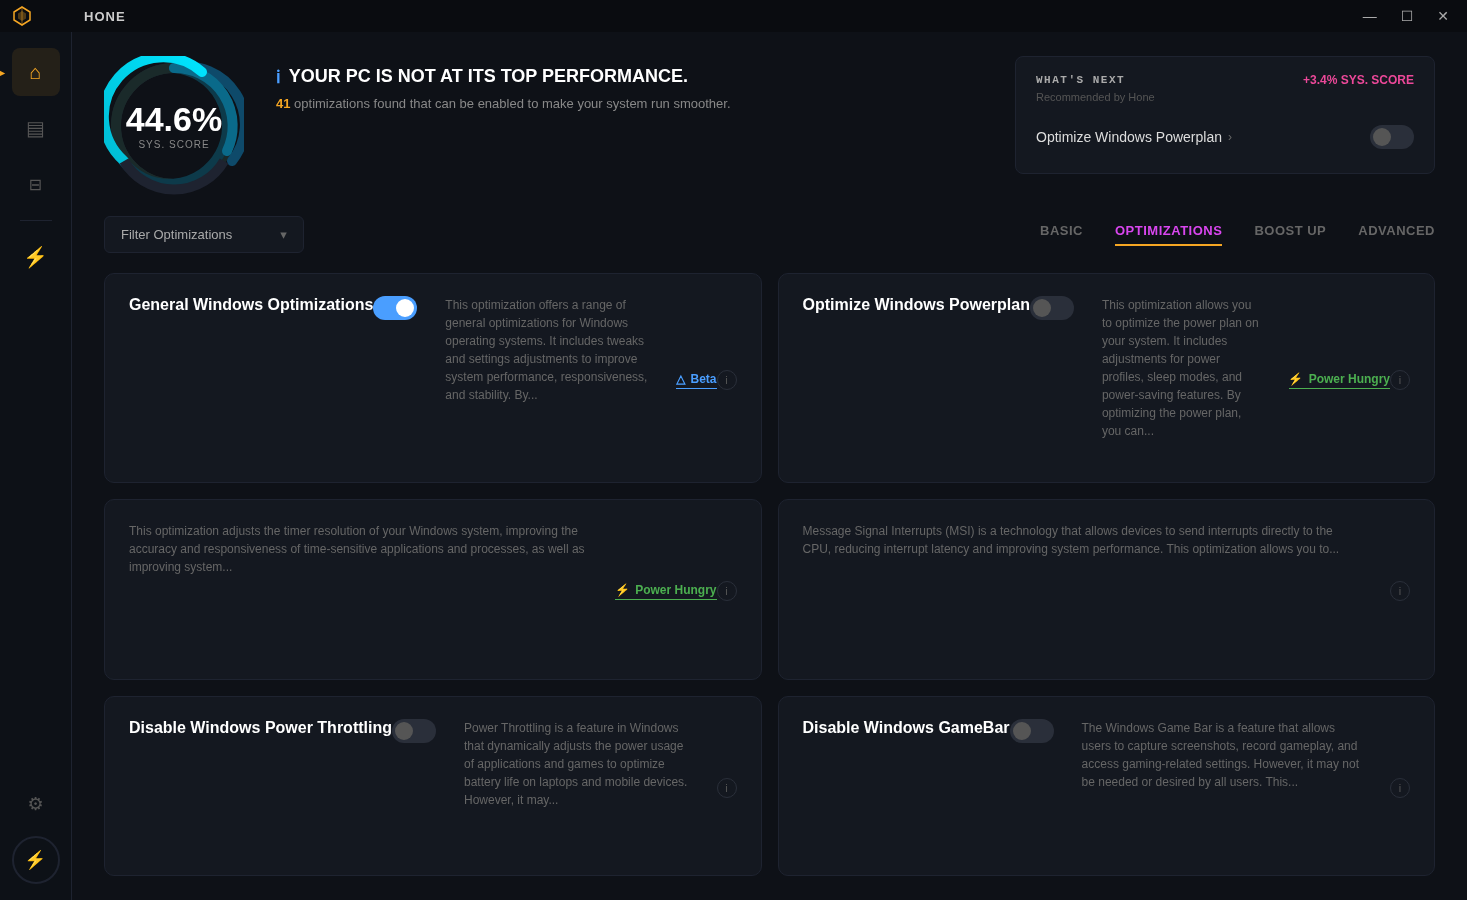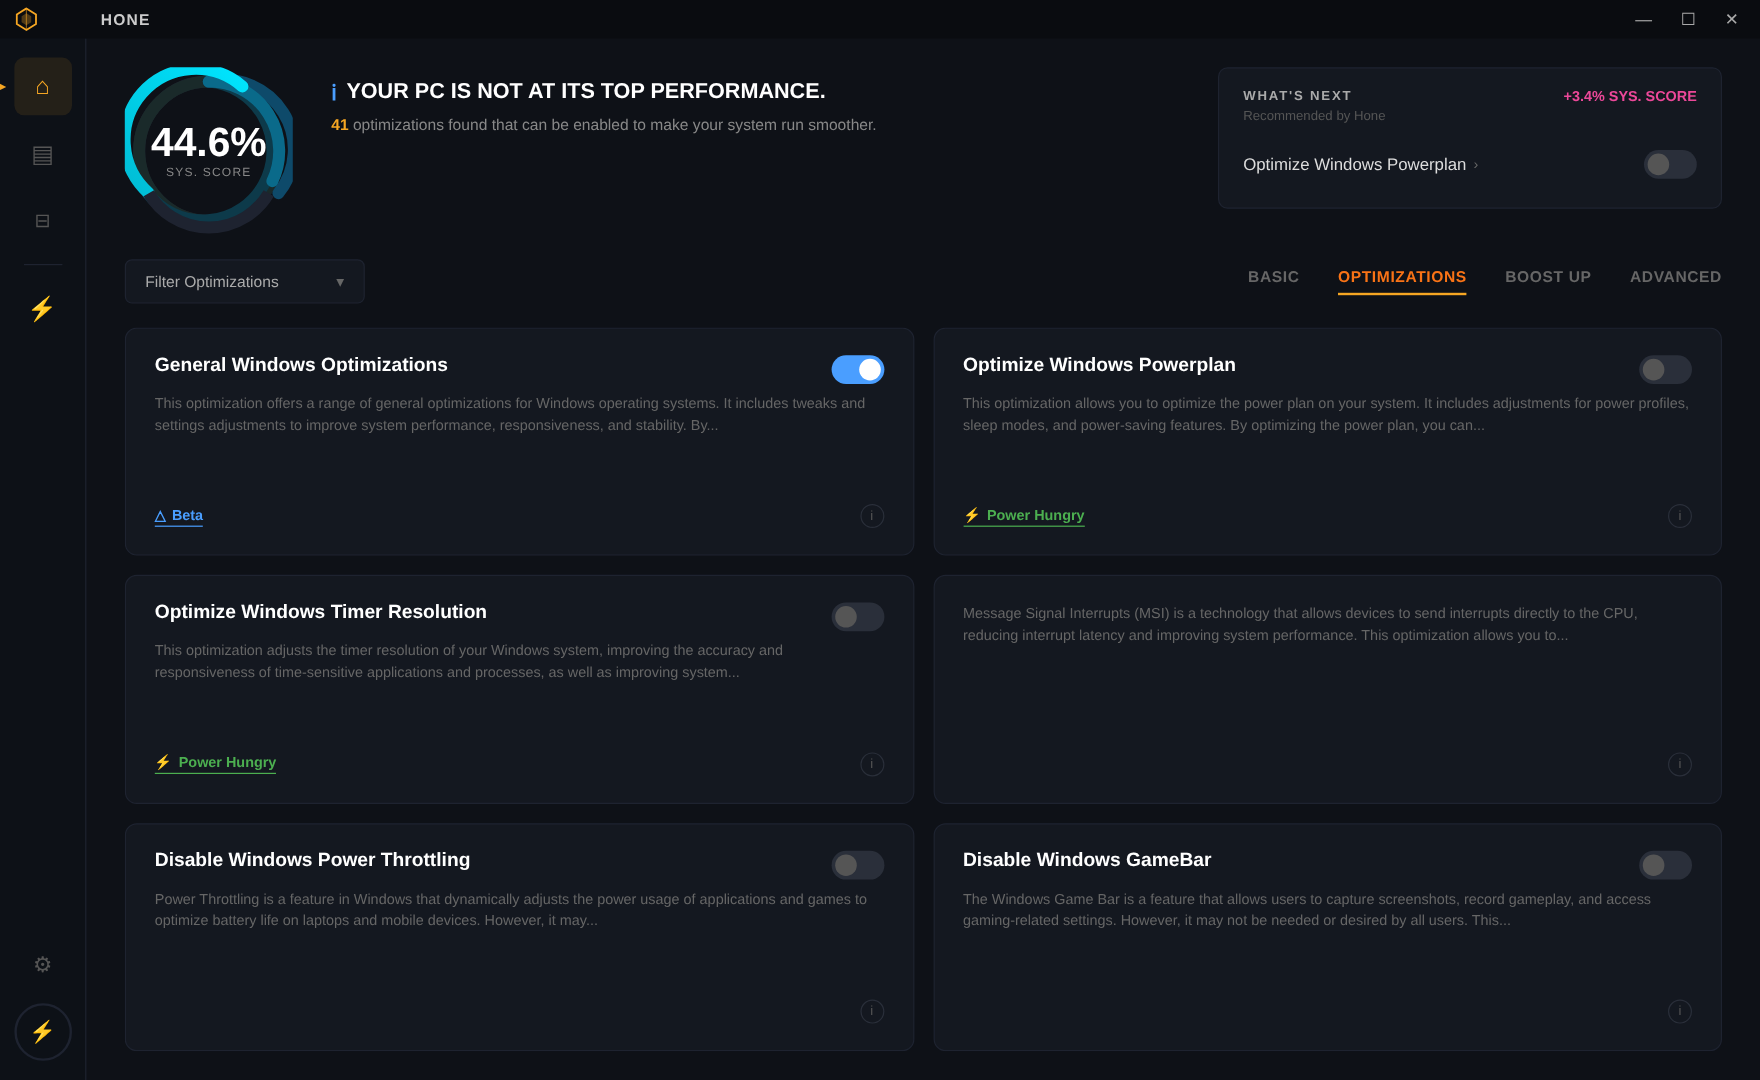--- a/index.html
+++ b/index.html
@@ -204,20 +204,21 @@
       display: flex;
       justify-content: space-between;
       align-items: center;
       margin-bottom: 4px;
     }
     .whats-next-title {
       font-size: 11px;
       font-weight: 700;
       letter-spacing: 1.5px;
       color: #aaa;
+      font-family: Liberation Mono, monospace;
     }
     .whats-next-score {
       font-size: 12px;
       color: #ec4899;
       font-weight: 700;
     }
     .whats-next-subtitle {
       font-size: 11px;
       color: #555;
       margin-bottom: 14px;
@@ -298,21 +299,21 @@
     .tab {
       font-size: 13px;
       font-weight: 600;
       letter-spacing: 0.5px;
       color: #666;
       cursor: pointer;
       padding-bottom: 6px;
       border-bottom: 2px solid transparent;
     }
     .tab.active {
-      color: #f97316;
+      color: #d946ef;
       border-bottom-color: #f5a623;
     }
 
     
     .cards-grid {
       display: grid;
       grid-template-columns: 1fr 1fr;
       gap: 16px;
       overflow-y: auto;
       flex: 1;
@@ -320,22 +321,22 @@
     .cards-grid::-webkit-scrollbar { width: 4px; }
     .cards-grid::-webkit-scrollbar-track { background: #0e1117; }
     .cards-grid::-webkit-scrollbar-thumb { background: #2a2f3a; border-radius: 2px; }
 
     .card {
       background: #141820;
       border: 1px solid #1e2330;
       border-radius: 10px;
       padding: 22px 24px;
       display: flex;
-      flex-direction: column;
-      gap: 7px;
+      flex-direction: row;
+      gap: 28px;
       min-height: 160px;
     }
     .card-header {
       display: flex;
       align-items: flex-start;
       justify-content: space-between;
     }
     .card-title {
       font-size: 16px;
       font-weight: 700;
@@ -519,24 +520,20 @@
       <div class="card-desc">This optimization allows you to optimize the power plan on your system. It includes adjustments for power profiles, sleep modes, and power-saving features. By optimizing the power plan, you can...</div>
       <div class="card-footer">
         <div class="tag green">
         <span>⚡</span>
         <span>Power Hungry</span>
       </div>
         <div class="info-btn">i</div>
       </div>
     </div>
         <div class="card">
-      <div class="card-header">
-        <div class="card-title">Optimize Windows Timer Resolution</div>
-        <div class="toggle "></div>
-      </div>
       <div class="card-desc">This optimization adjusts the timer resolution of your Windows system, improving the accuracy and responsiveness of time-sensitive applications and processes, as well as improving system...</div>
       <div class="card-footer">
         <div class="tag green">
         <span>⚡</span>
         <span>Power Hungry</span>
       </div>
         <div class="info-btn">i</div>
       </div>
     </div>
         <div class="card">

